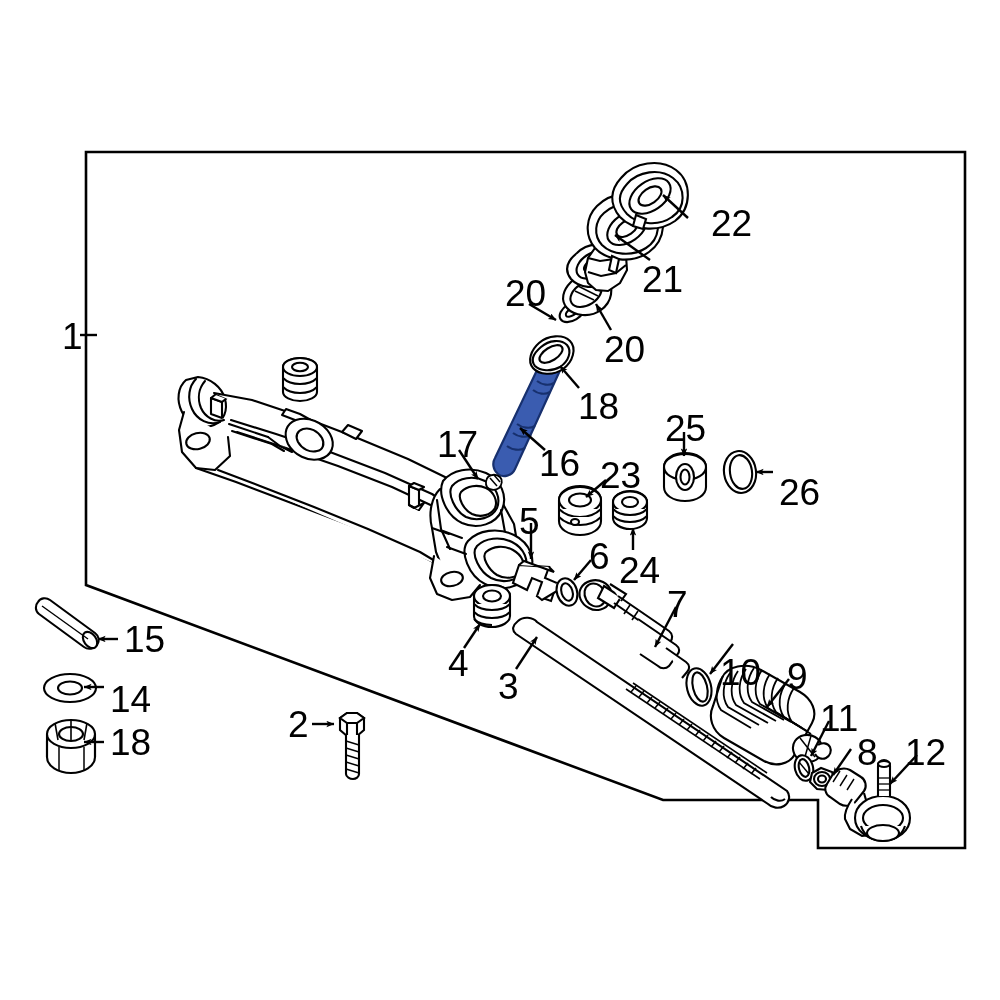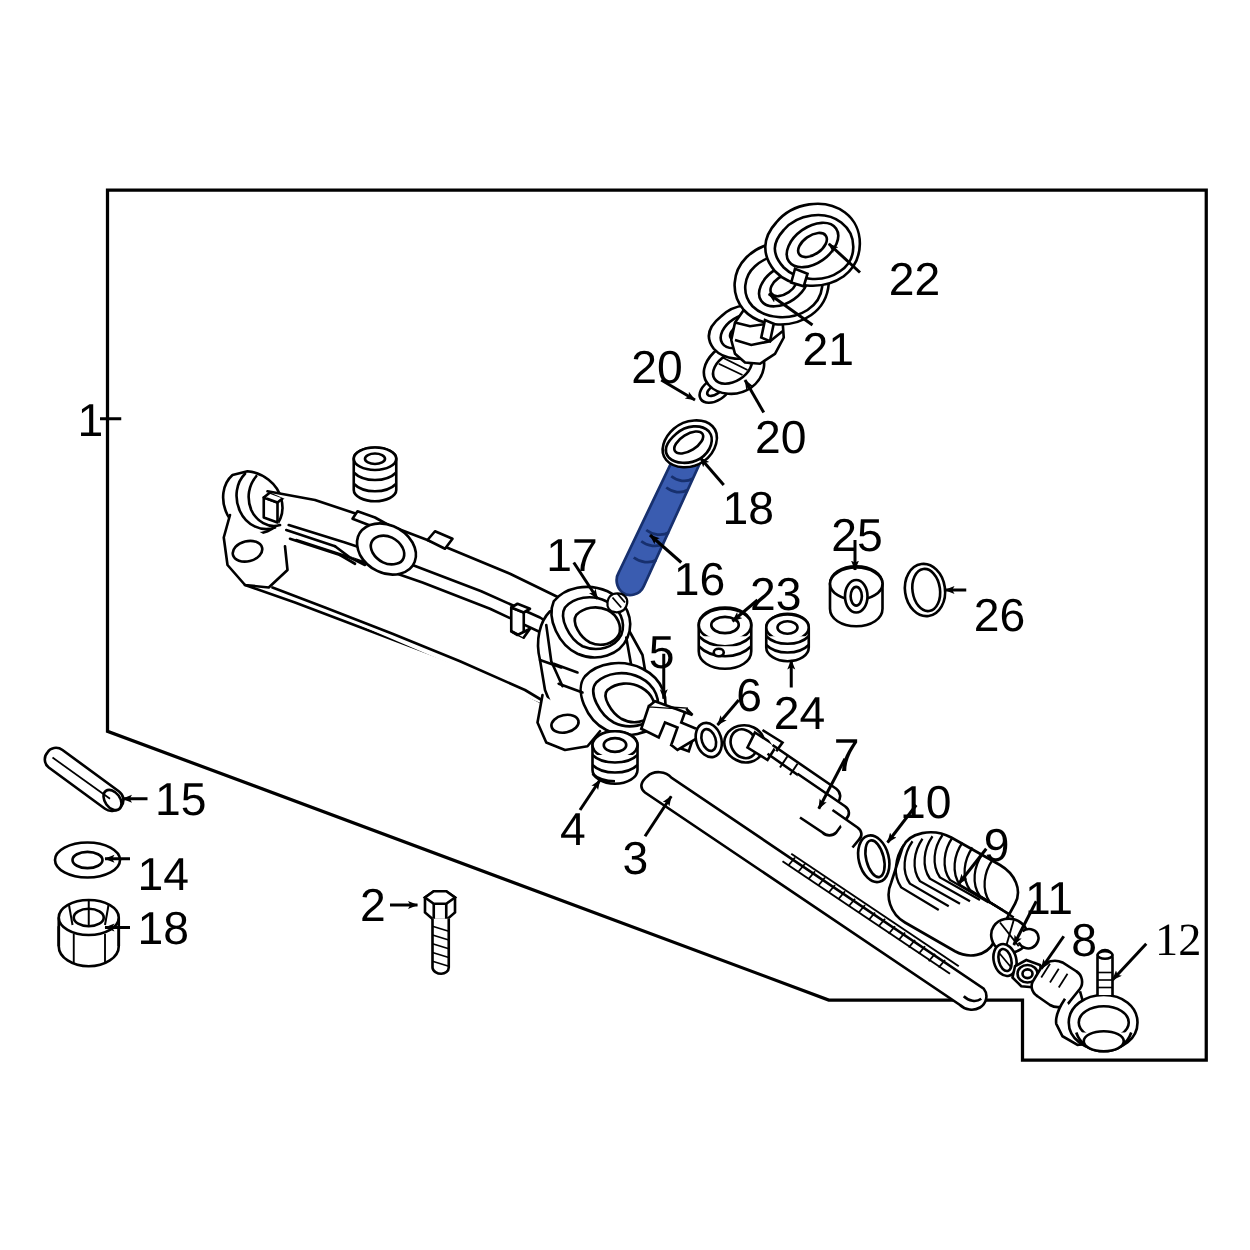--- a/index.html
+++ b/index.html
@@ -481,23 +481,23 @@
 
   <div class="callout-label" style="left:62px;  top:318px;">1</div>
   <div class="callout-label" style="left:288px; top:706px;">2</div>
   <div class="callout-label" style="left:498px; top:668px;">3</div>
   <div class="callout-label" style="left:448px; top:645px;">4</div>
   <div class="callout-label" style="left:519px; top:503px;">5</div>
   <div class="callout-label" style="left:589px; top:538px;">6</div>
   <div class="callout-label" style="left:667px; top:586px;">7</div>
   <div class="callout-label" style="left:857px; top:734px;">8</div>
   <div class="callout-label" style="left:787px; top:658px;">9</div>
-  <div class="callout-label" style="left:720px; top:623px;">10</div>
+  <div class="callout-label" style="left:720px; top:654px;">10</div>
   <div class="callout-label" style="left:820px; top:700px;">11</div>
-  <div class="callout-label" style="left:924px; top:734px;font-family:Liberation Serif, serif;">12</div>
+  <div class="callout-label" style="left:905px; top:734px;">12</div>
   <div class="callout-label" style="left:110px; top:724px;">18</div>
   <div class="callout-label" style="left:110px; top:669px;margin-top:12px;">14</div>
   <div class="callout-label" style="left:124px; top:621px;">15</div>
   <div class="callout-label" style="left:539px; top:445px;">16</div>
   <div class="callout-label" style="left:437px; top:426px;">17</div>
   <div class="callout-label" style="left:578px; top:388px;">18</div>
   <div class="callout-label" style="left:505px; top:275px;">20</div>
   <div class="callout-label" style="left:604px; top:331px;">20</div>
   <div class="callout-label" style="left:642px; top:261px;">21</div>
   <div class="callout-label" style="left:681px; top:205px;margin-left:30px;">22</div>

